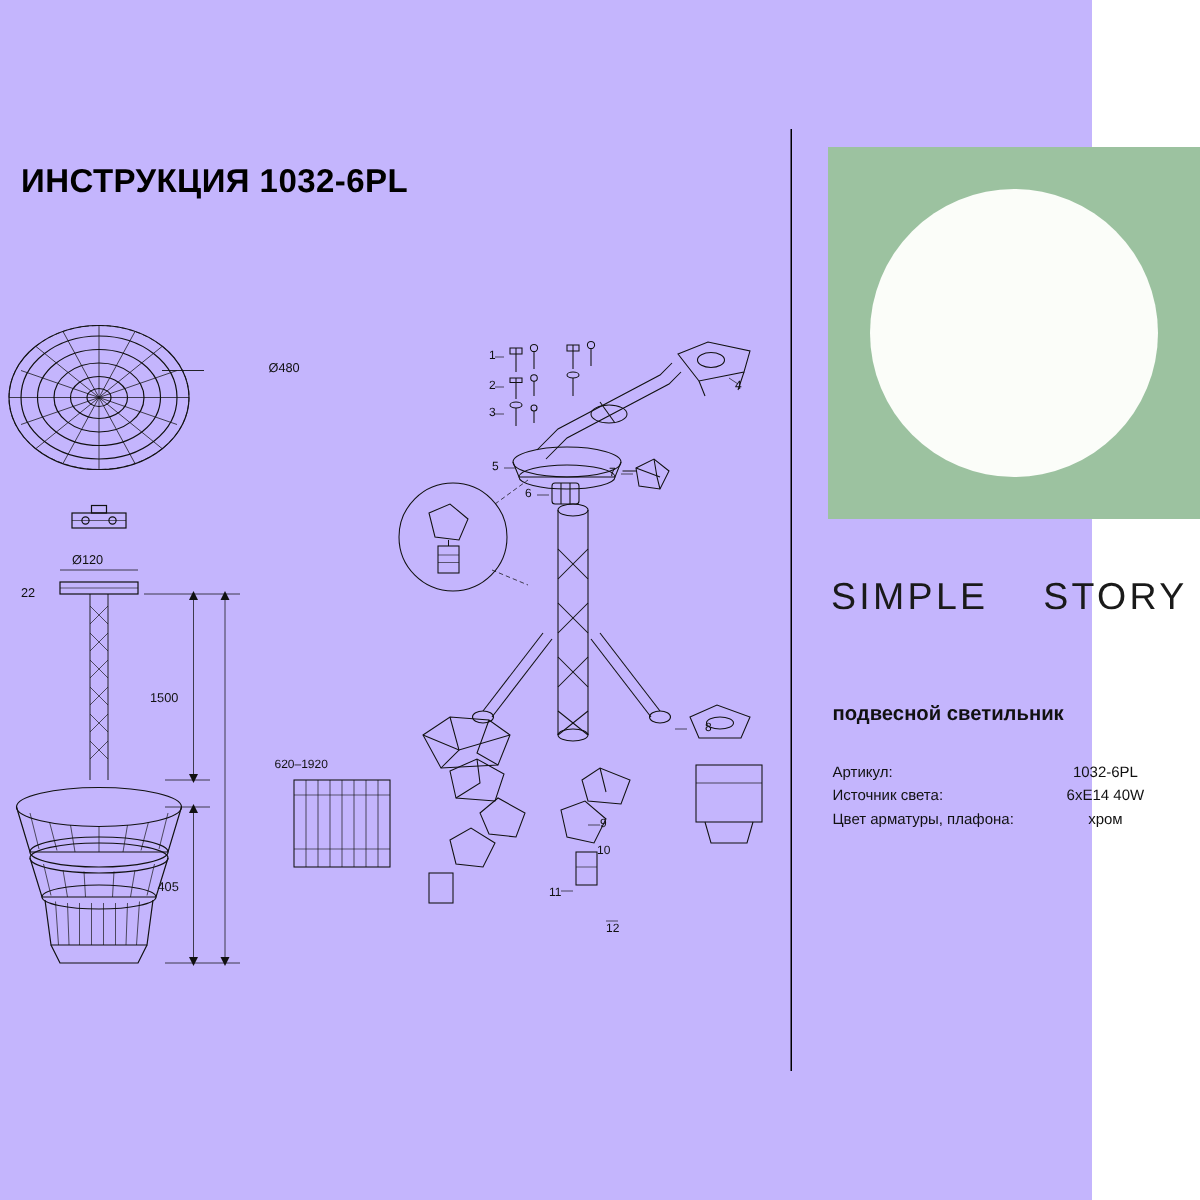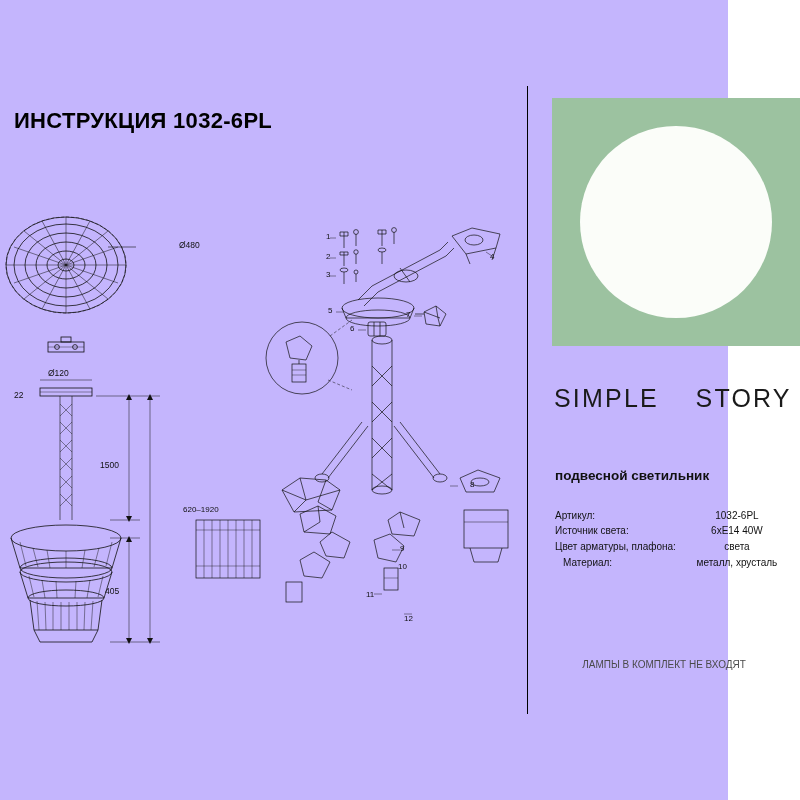--- a/index.html
+++ b/index.html
@@ -478,26 +478,21 @@
         <tr>
           <td class="k">Артикул:</td>
           <td class="v">1032-6PL</td>
         </tr>
         <tr>
           <td class="k">Источник света:</td>
           <td class="v">6xE14 40W</td>
         </tr>
         <tr>
           <td class="k">Цвет арматуры, плафона:</td>
-          <td class="v">света</td>
-        </tr>
-        <tr class="indent">
-          <td class="k">Материал:</td>
-          <td class="v">металл, хрусталь</td>
+          <td class="v">хром</td>
         </tr>
       </tbody>
     </table>
 
     <div class="footer-note">
-      <div>ЛАМПЫ В КОМПЛЕКТ НЕ ВХОДЯТ</div>
     </div>
   </div>
 </div>
 
 </body></html>

